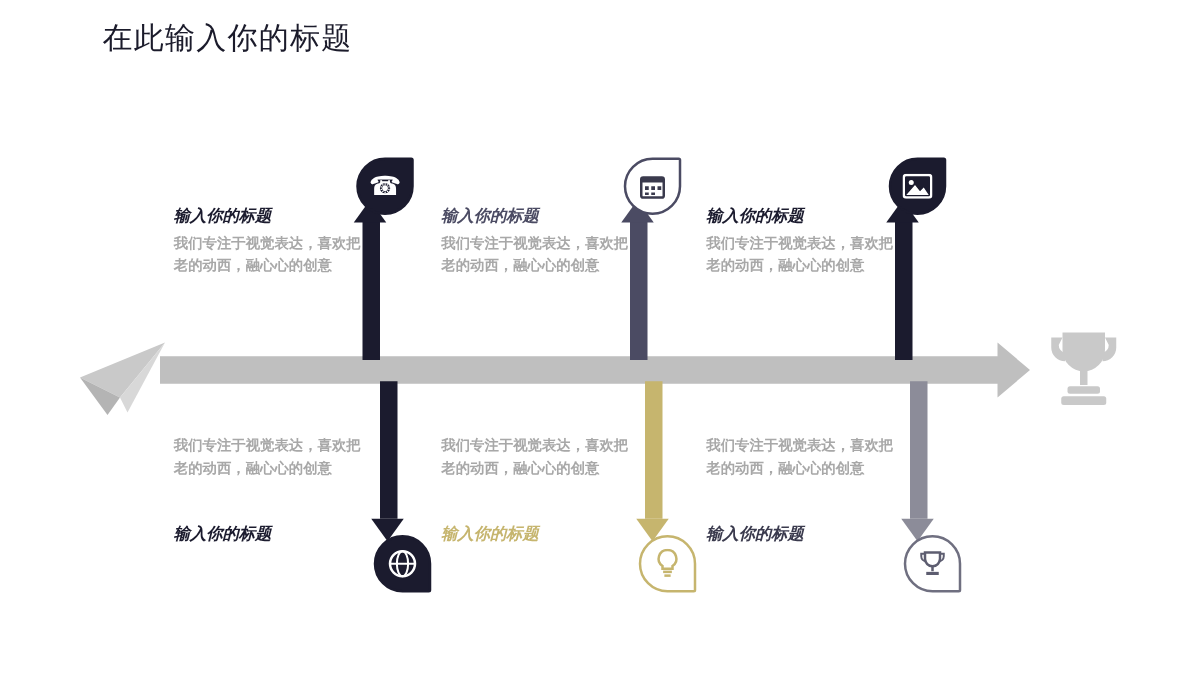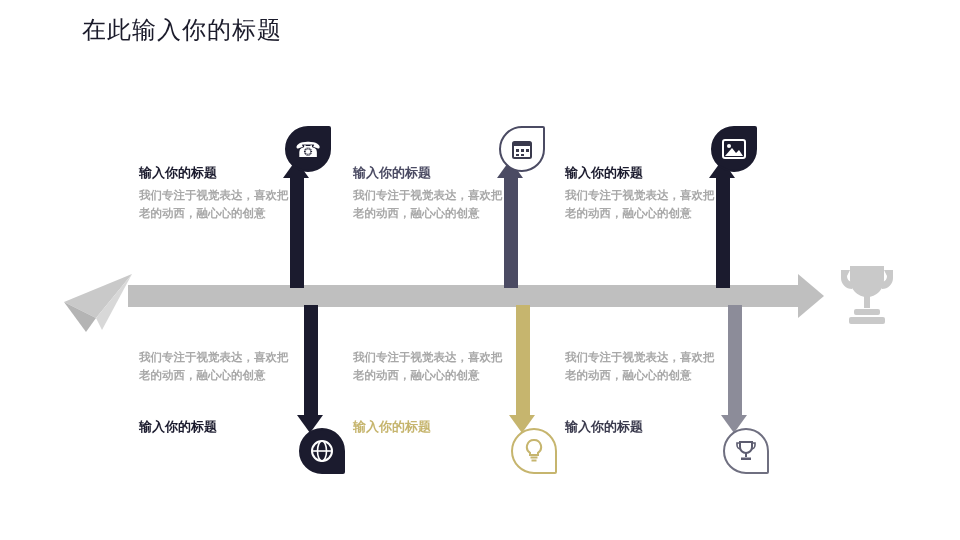--- a/index.html
+++ b/index.html
@@ -31,20 +31,21 @@
   
   .trophy-end { position:absolute; left:836px; top:262px; width:62px; height:68px; }
 
   
   .stem { position:absolute; width:14px; }
   .stem-head { position:absolute; width:0; height:0; }
 
   .branch-label {
     position:absolute; font-size:13px; font-weight:bold;
     font-family:"Liberation Sans", sans-serif;
+    font-style:italic;
   }
   .branch-body {
     position:absolute; font-size:11.5px; line-height:18px; color:#a8a8a8;
     width:150px;
     font-weight:bold;
   }
 
   
   .badge {
     position:absolute; width:46px; height:46px; box-sizing:border-box;

